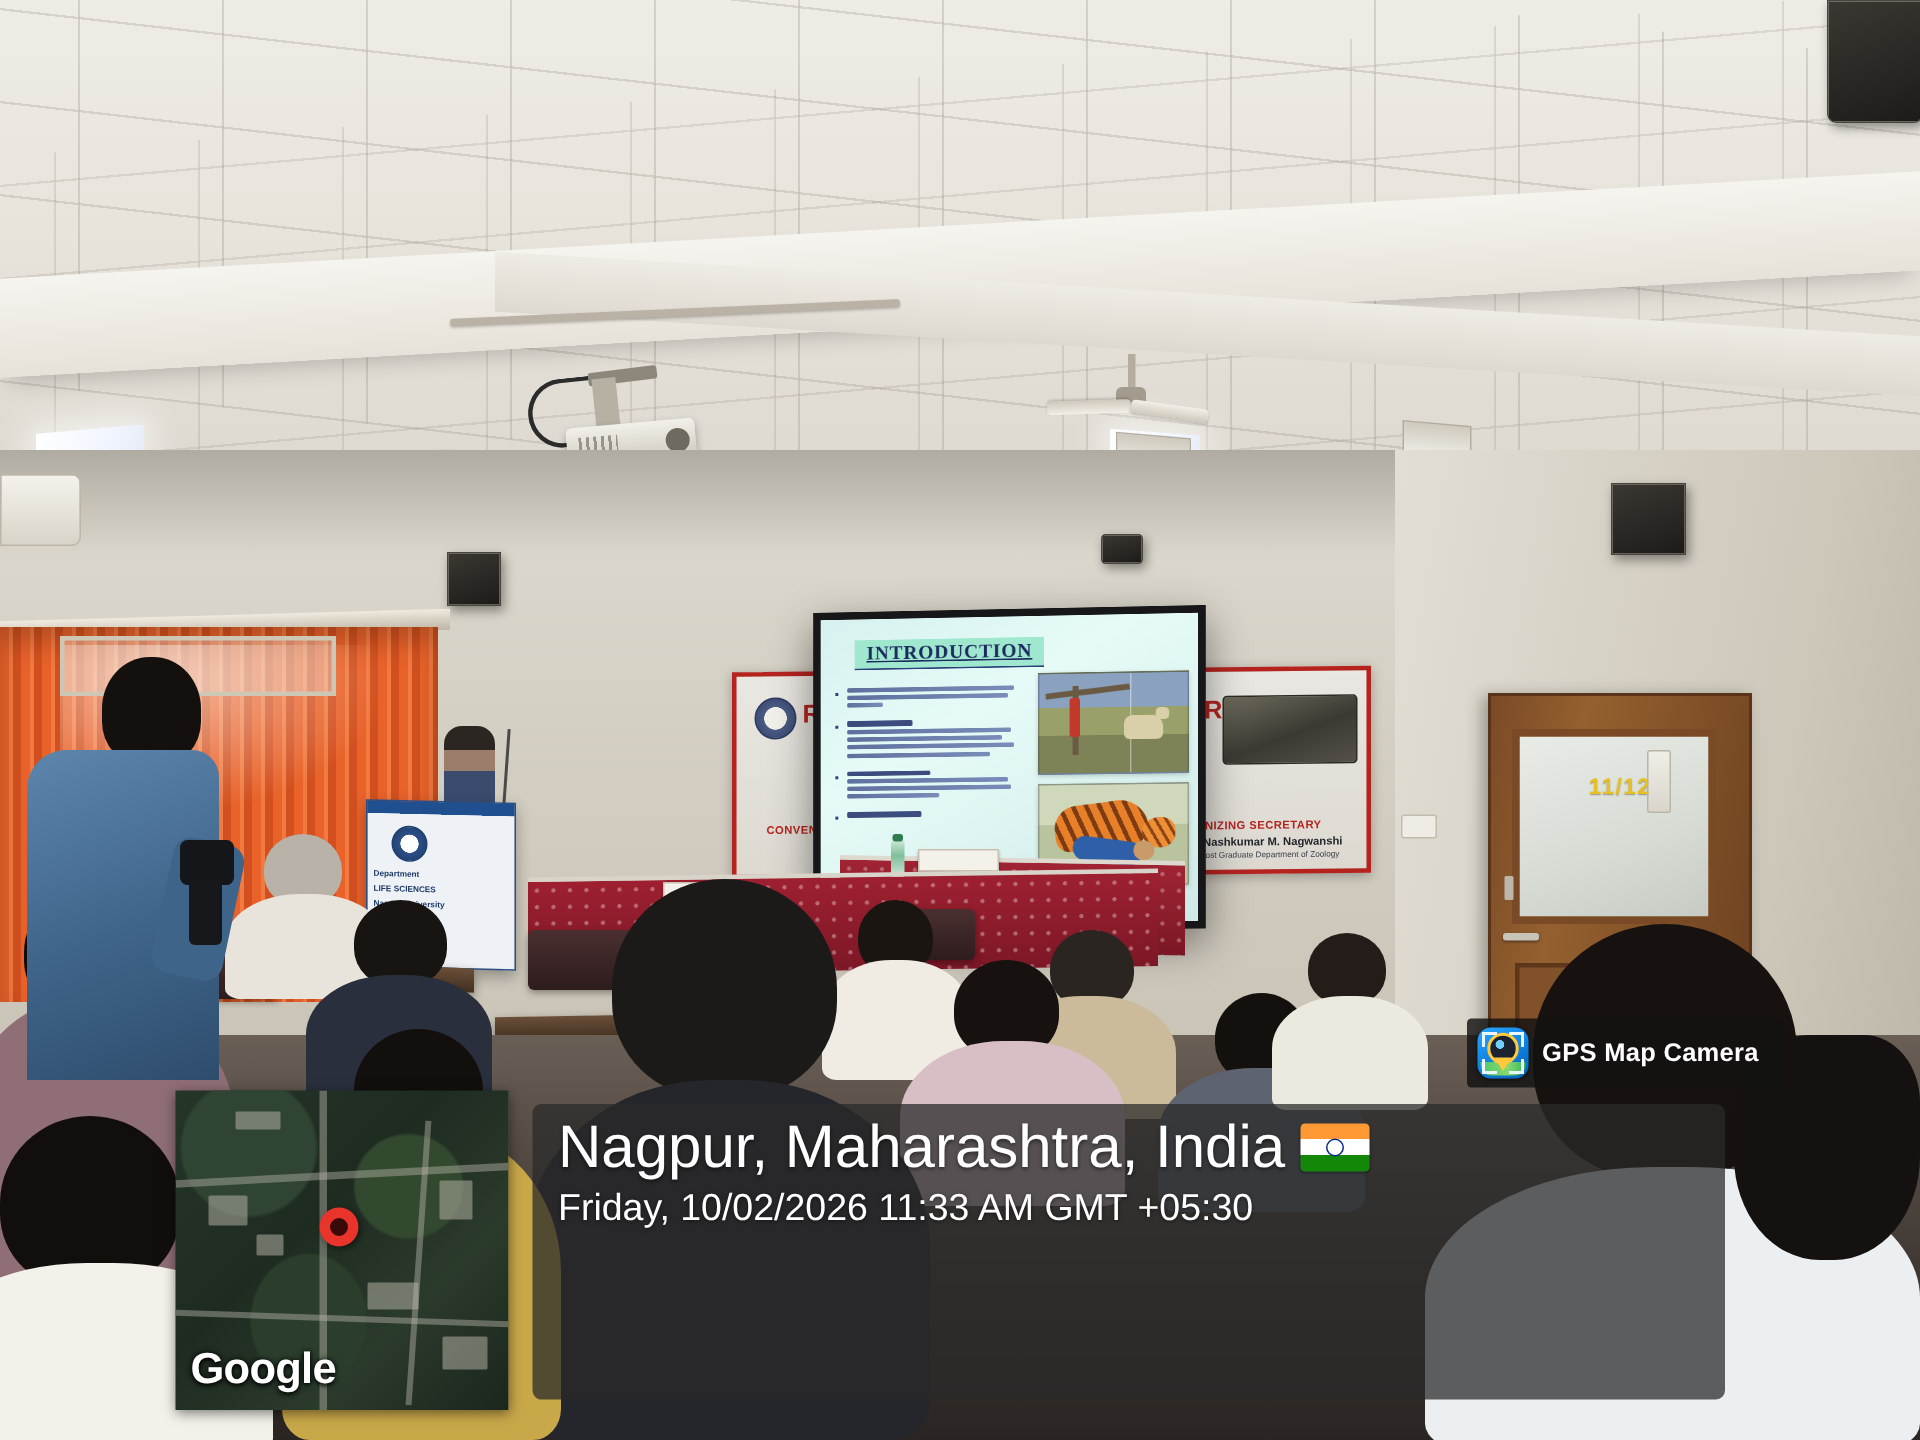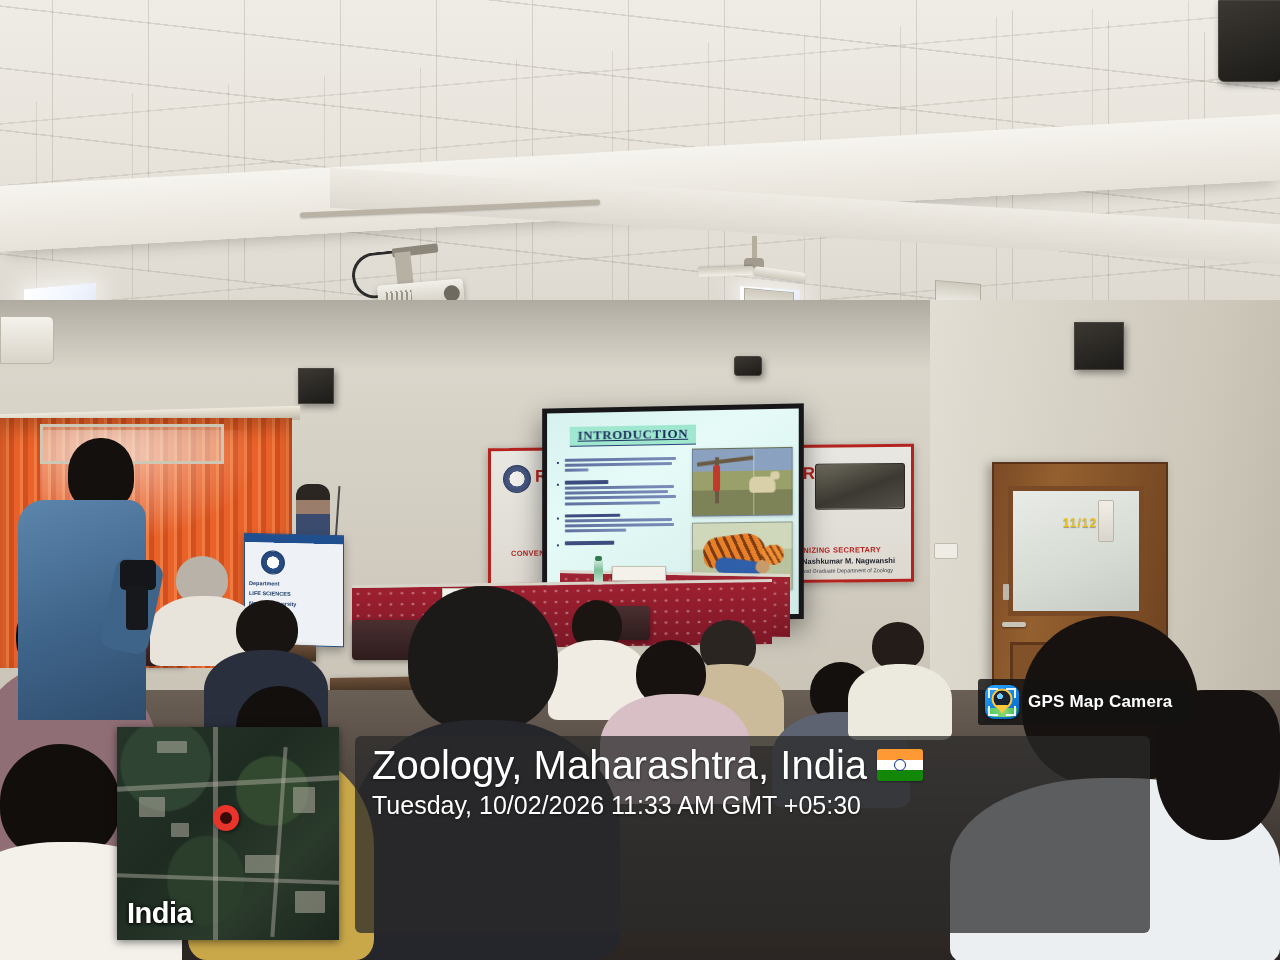--- a/index.html
+++ b/index.html
@@ -293,21 +293,21 @@
     border:2px solid #5a3418;
     box-shadow:-4px 2px 10px rgba(0,0,0,.3);
   }
   .door .glass{
     position:absolute;left:14px;top:22px;right:22px;height:120px;
     background:linear-gradient(160deg,#e9ece6,#d6dbd4 60%,#c6ccc4);
     border:5px solid #7a4a27;
   }
   .door .roomno{
     position:absolute;left:0;right:0;top:52px;text-align:center;
-    font-size:12px;font-weight:bold;color:#e8c024;letter-spacing:1px;
+    font-size:15px;font-weight:bold;color:#e8c024;letter-spacing:1px;
     text-shadow:0 1px 1px rgba(0,0,0,.35);
   }
   .door .handle{
     position:absolute;left:8px;top:158px;width:24px;height:5px;background:#c9c4b8;border-radius:2px;
     box-shadow:0 1px 2px rgba(0,0,0,.4);
   }
   .door .hinge{position:absolute;left:9px;width:6px;height:16px;background:#bdb7ab;border-radius:1px;}
   .door .panel{position:absolute;left:16px;right:24px;top:178px;height:60px;border:3px solid #5e3619;background:#81512a;}
   .switchplate{
     position:absolute;left:1098px;top:500px;width:14px;height:40px;
@@ -653,26 +653,26 @@
     <div class="road" style="left:96px;top:0;width:5px;height:213px;"></div>
     <div class="road" style="left:0;top:150px;width:222px;height:4px;transform:rotate(2deg);"></div>
     <div class="road" style="left:160px;top:20px;width:4px;height:190px;transform:rotate(4deg);"></div>
     <div class="bldg" style="left:22px;top:70px;width:26px;height:20px;"></div>
     <div class="bldg" style="left:54px;top:96px;width:18px;height:14px;"></div>
     <div class="bldg" style="left:128px;top:128px;width:34px;height:18px;"></div>
     <div class="bldg" style="left:176px;top:60px;width:22px;height:26px;"></div>
     <div class="bldg" style="left:40px;top:14px;width:30px;height:12px;"></div>
     <div class="bldg" style="left:178px;top:164px;width:30px;height:22px;"></div>
     <div class="pin"></div>
-    <div class="gwatermark">India</div>
+    <div class="gwatermark">Google</div>
   </div>
 
   <div class="gps-text">
     <div class="gps-line1">
-      <span>Zoology, Maharashtra, India</span>
+      <span>Nagpur, Maharashtra, India</span>
       <span class="flag">
           <span class="chakra"></span>
         </span>
     </div>
-    <div class="gps-sub">Tuesday, 10/02/2026 11:33 AM GMT +05:30</div>
+    <div class="gps-sub">Friday, 10/02/2026 11:33 AM GMT +05:30</div>
   </div>
 
 </div>
 
 </body></html>

